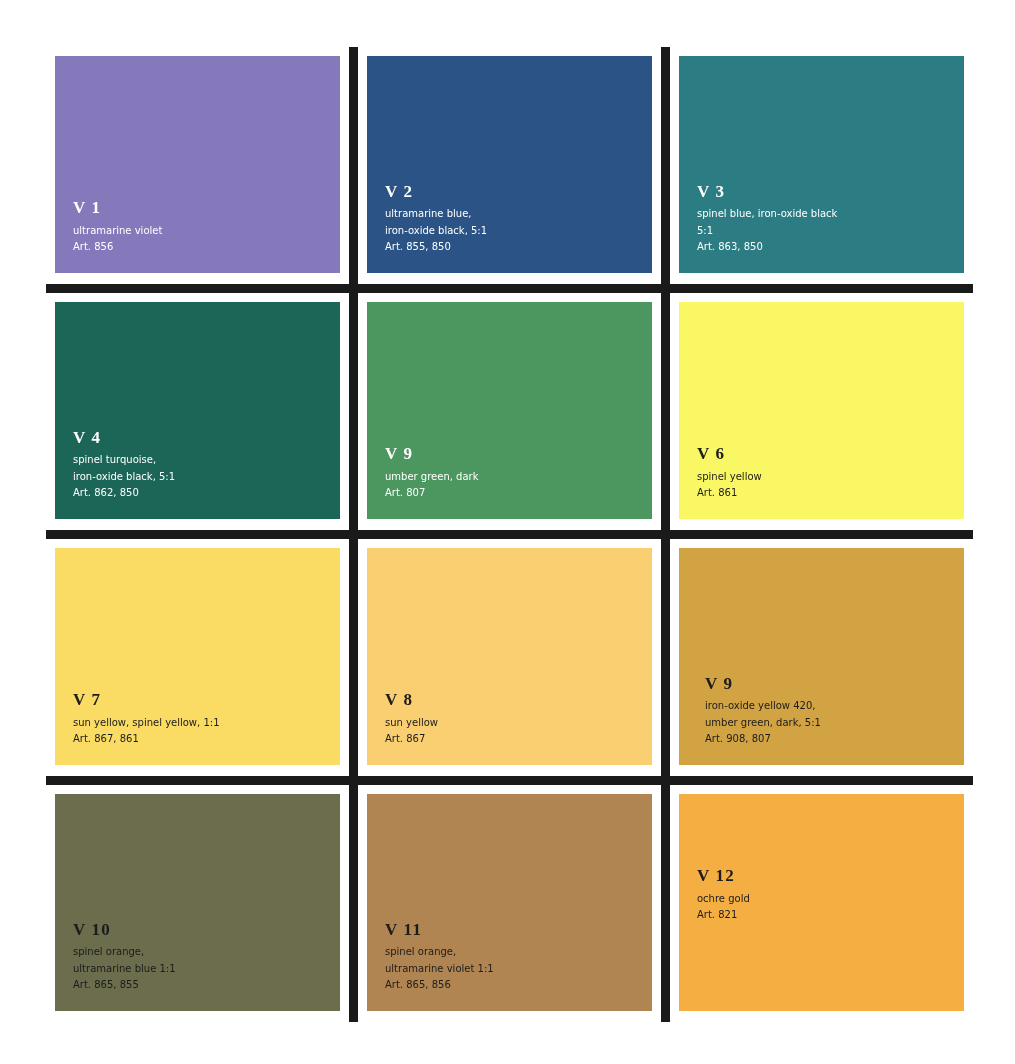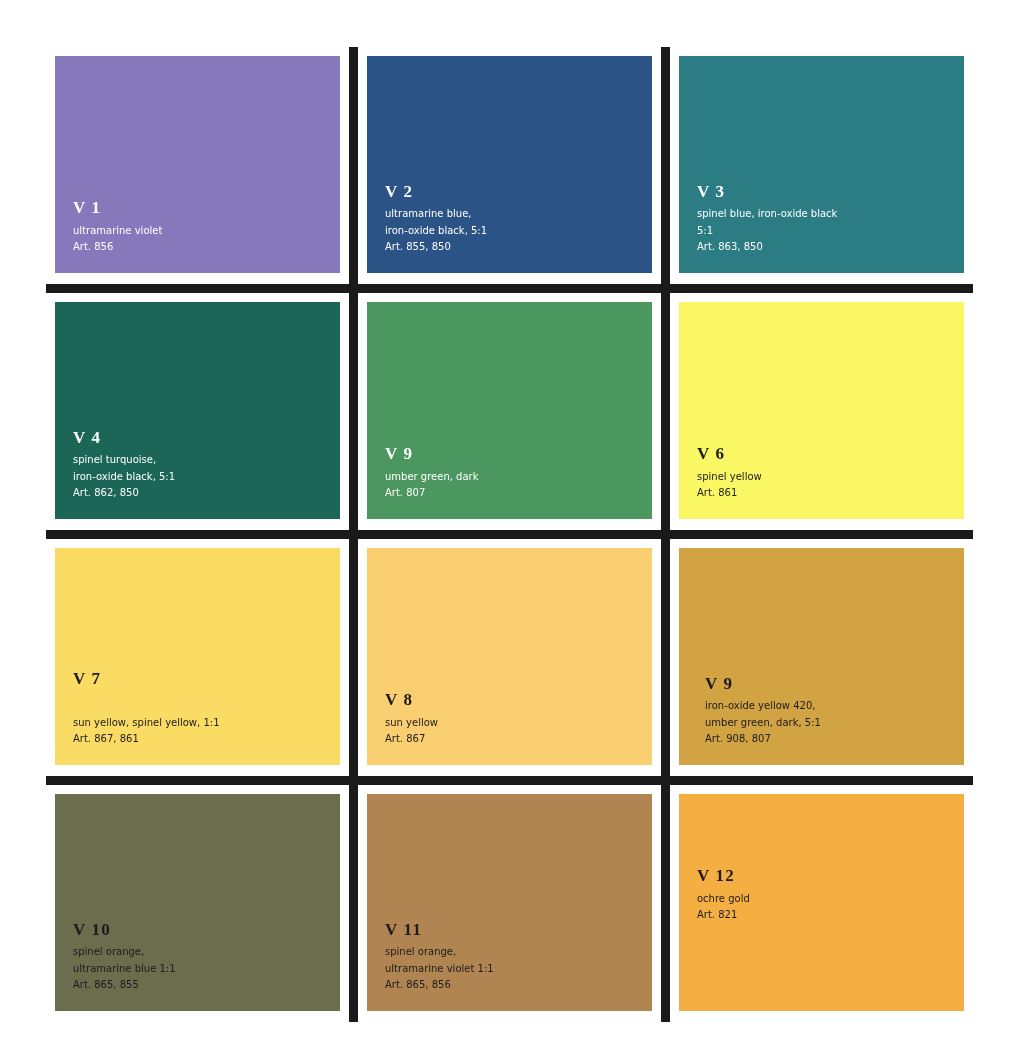--- a/index.html
+++ b/index.html
@@ -144,21 +144,21 @@
       <div class="swatch-color dark-text" style="background: rgb(250, 247, 101);">
         <div class="swatch-code">V 6</div>
         <div class="swatch-lines">
             <div class="swatch-line">spinel yellow</div>
             <div class="swatch-line">Art. 861</div>
           </div>
       </div>
     </div>
 
     <div class="swatch-cell">
-      <div class="swatch-color dark-text" style="background: rgb(250, 220, 100); gap: 21px;">
+      <div class="swatch-color dark-text" style="background: rgb(250, 220, 100);">
         <div class="swatch-code">V 7</div>
         <div class="swatch-lines">
             <div class="swatch-line">sun yellow, spinel yellow, 1:1</div>
             <div class="swatch-line">Art. 867, 861</div>
           </div>
       </div>
     </div>
 
     <div class="swatch-cell">
       <div class="swatch-color dark-text" style="background: rgb(250, 207, 113);">

